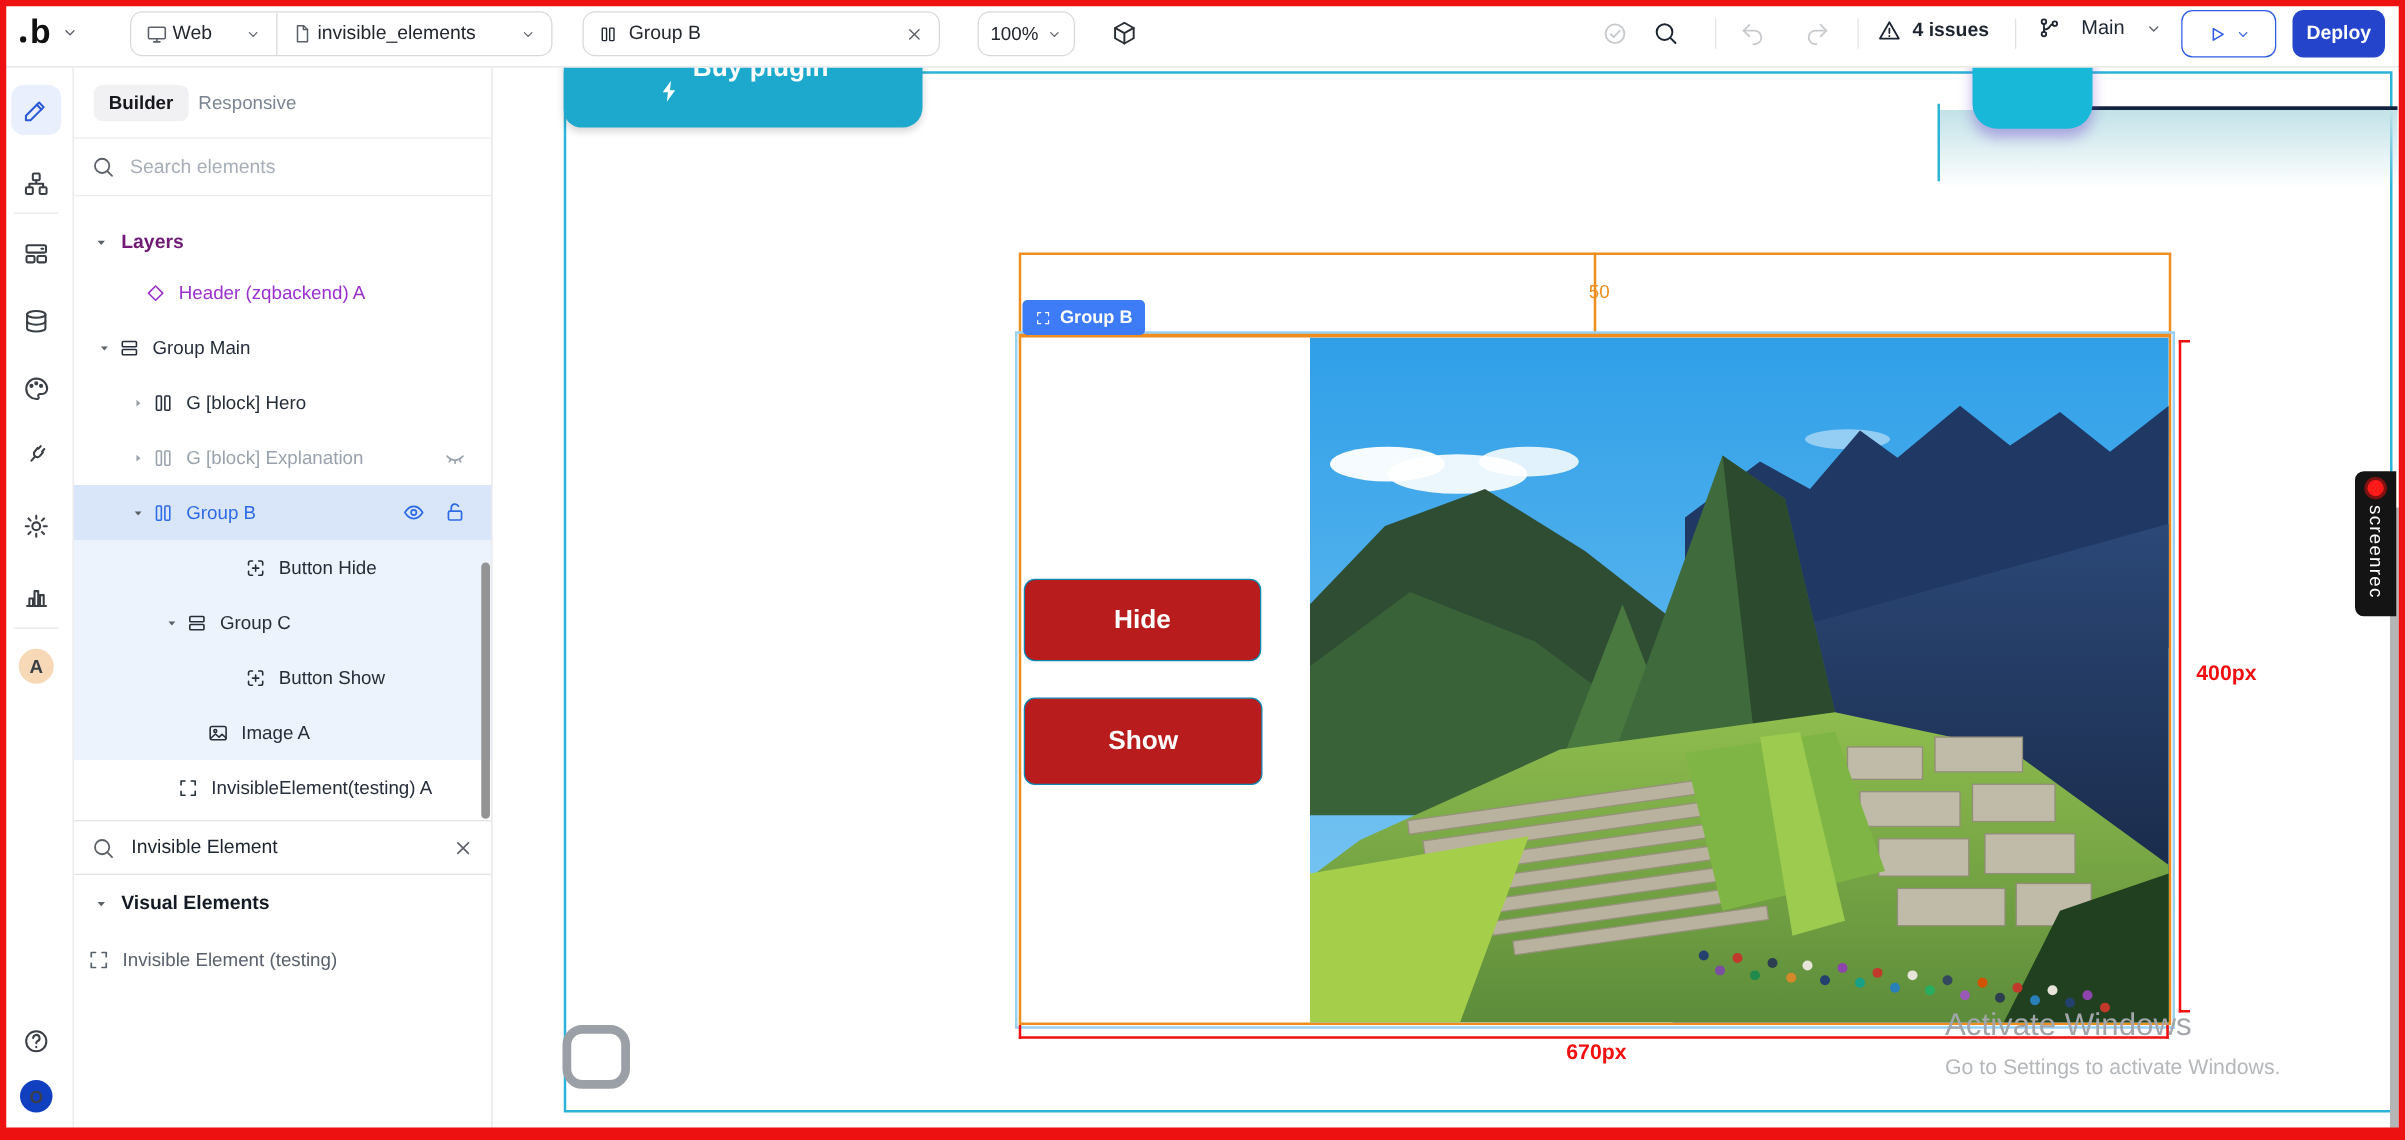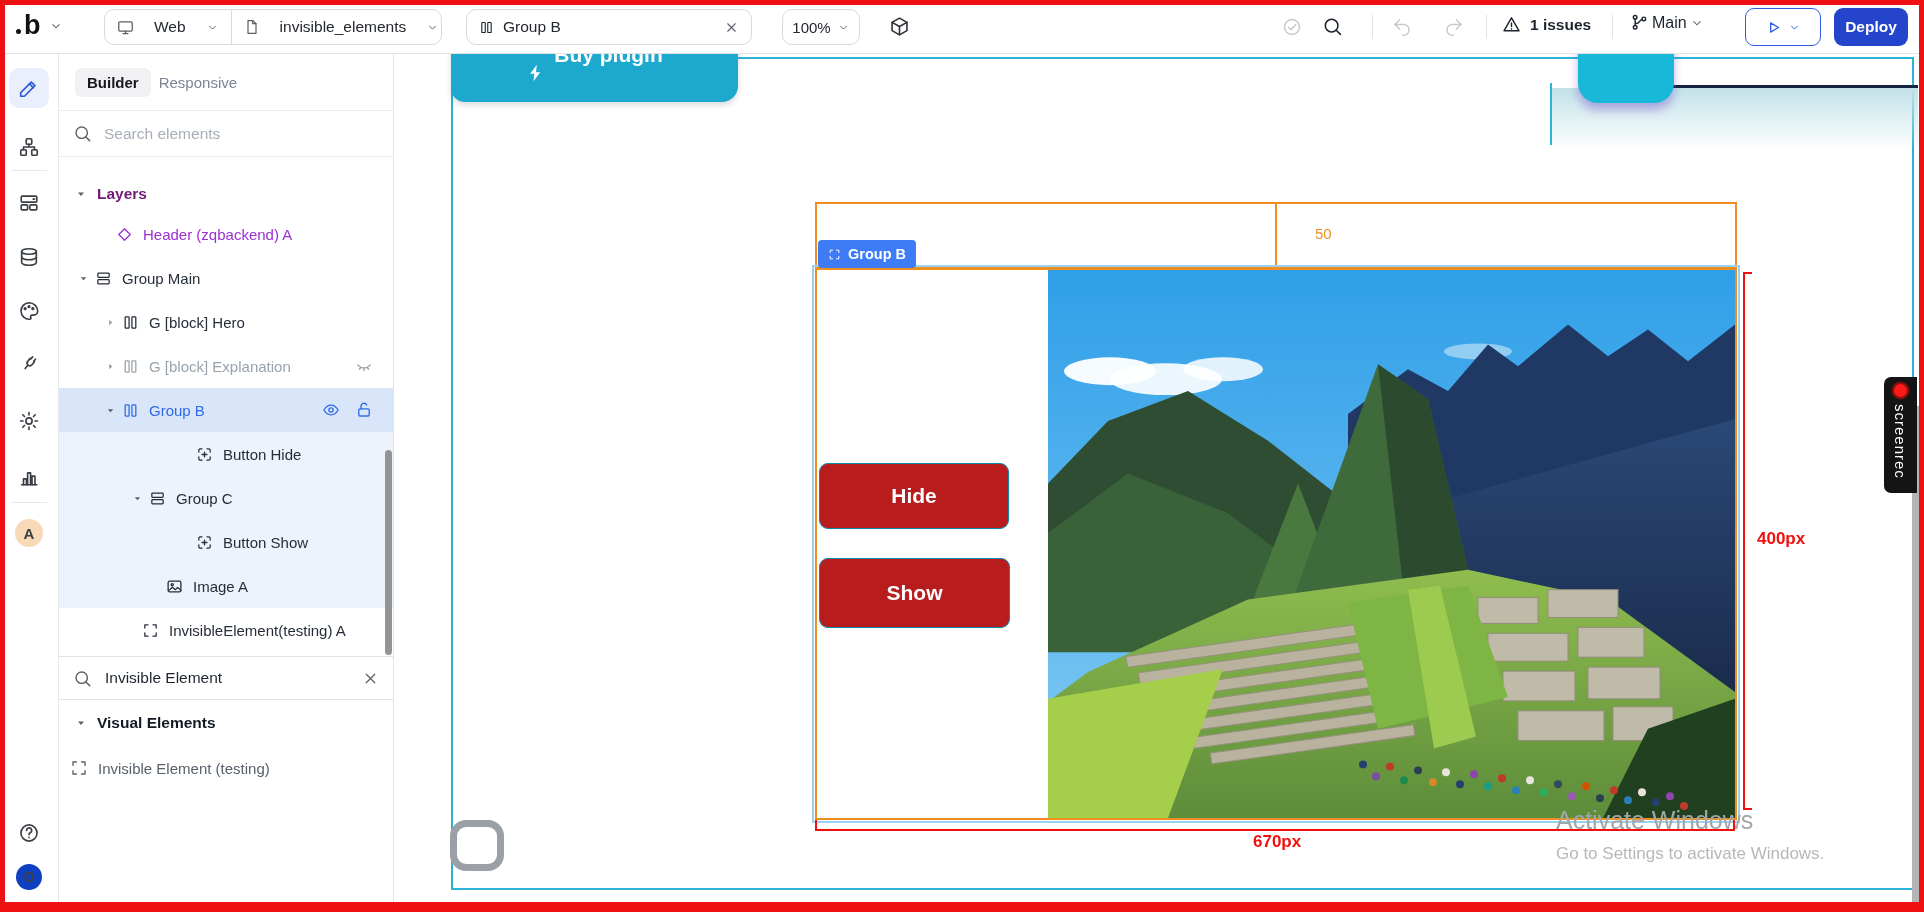--- a/index.html
+++ b/index.html
@@ -9,34 +9,34 @@
 
   
   .toolbar{position:absolute;left:0;top:0;width:100%;height:54px;background:#fff;
            border-bottom:1px solid #e3e3e6;z-index:40;}
   .toolbar .abs{position:absolute;}
   .t-logo{left:16px;top:10px;display:flex;align-items:center;gap:8px;}
   .t-logo .bchar{font-size:27px;font-weight:bold;color:#111;position:relative;padding-left:8px;}
   .t-logo .bchar::before{content:"";position:absolute;left:0;bottom:7px;width:5px;height:5px;border-radius:50%;background:#111;}
   .boxctl{border:1px solid #d9d9dd;border-radius:10px;background:#fff;height:36px;display:flex;align-items:center;}
   .t-combo{left:104px;top:9px;width:338px;}
-  .t-combo .seg{display:flex;align-items:center;gap:20px;padding:0 12px;height:100%;font-size:15.5px;color:#23272e;}
+  .t-combo .seg{display:flex;align-items:center;gap:4px;padding:0 12px;height:100%;font-size:15.5px;color:#23272e;}
   .t-combo .seg1{flex:0 0 117px;border-right:1px solid #d9d9dd;}
   .t-combo .seg2{flex:1;}
   .mlauto{margin-left:auto;}
   .t-tab{left:466px;top:9px;width:286px;padding:0 12px;gap:9px;font-size:15.5px;}
   .t-zoomsel{left:782px;top:9px;width:78px;padding:0 10px;gap:6px;font-size:15px;justify-content:center;}
   .t-cube{left:889px;top:16px;color:#2b2f36;}
   .ic{display:inline-flex;align-items:center;justify-content:center;line-height:0;}
   .dim{color:#c7cacd;}
   .dark{color:#1c2430;}
   .gray6{color:#5b6068;}
   .tsep{position:absolute;top:15px;width:1px;height:24px;background:#e2e2e5;}
   .t-issues{left:1502px;top:15px;display:flex;align-items:center;gap:9px;font-size:15.5px;font-weight:600;color:#1c2430;}
-  .t-branch{left:1630px;top:13px;display:flex;align-items:center;gap:3px;font-size:16px;color:#1c2430;}
+  .t-branch{left:1630px;top:13px;display:flex;align-items:center;gap:16px;font-size:16px;color:#1c2430;}
   .t-run{left:1745px;top:8px;width:76px;height:38px;border:1.5px solid #2e5ce6;border-radius:9px;background:#fff;
          display:flex;align-items:center;justify-content:center;gap:6px;color:#2e5ce6;}
   .t-deploy{left:1834px;top:8px;width:74px;height:38px;border-radius:9px;background:#2444cb;color:#fff;
             display:flex;align-items:center;justify-content:center;font-size:15.5px;font-weight:600;border:none;}
 
   
   .rail{position:absolute;left:0;top:54px;bottom:0;width:59px;background:#fff;border-right:1px solid #e8e8ea;z-index:30;}
   .rail .ritem{position:absolute;left:50%;transform:translateX(-50%);color:#3a3f46;}
   .rail .chip{width:40px;height:40px;border-radius:10px;background:#e9effc;color:#2d5bd7;display:flex;align-items:center;justify-content:center;}
   .rail .rdiv{width:36px;height:1px;background:#e8e8ea;}
@@ -82,21 +82,21 @@
           padding-top:3px;font-size:21px;font-weight:bold;box-shadow:0 3px 6px rgba(0,0,0,.15);}
   .frame2{position:absolute;left:1156px;top:3px;width:368px;height:100px;}
   .frame2 .edge{position:absolute;left:0;top:26px;width:2px;height:62px;background:#2cb4d8;}
   .frame2 .dline{position:absolute;left:117px;right:0;top:28px;height:3px;background:#12233f;}
   .frame2 .grad{position:absolute;left:2px;right:0;top:31px;height:62px;
                 background:linear-gradient(180deg,#c2e2e8 0%,rgba(255,255,255,0) 100%);}
   .frame2 .pill{position:absolute;left:28px;top:-18px;width:96px;height:64px;background:#17b8d8;
                 border-radius:0 0 20px 20px;box-shadow:0 7px 10px rgba(110,70,200,.40);}
   .marginbox{position:absolute;left:421px;top:148px;width:922px;height:66px;border:2px solid #ef8e1f;}
   .marginbox .mdiv{position:absolute;left:458px;top:0;bottom:0;width:2px;background:#ef8e1f;}
-  .marginbox .mlabel{position:absolute;left:498px;top:21px;color:#ef8e1f;font-size:15px;}
+  .marginbox .mlabel{position:absolute;left:454px;top:21px;color:#ef8e1f;font-size:15px;}
   .elementbox{position:absolute;left:421px;top:214px;width:922px;height:552px;background:#fff;
               border:2px solid #ef8e1f;outline:2px solid #9ad2f5;outline-offset:1px;}
   .cyanbtn{position:absolute;left:2px;background:#b91c1c;border:1px solid #0d88b0;border-radius:9px;color:#fff;
            font-size:21px;font-weight:bold;display:flex;align-items:center;justify-content:center;
            font-family:"Liberation Sans",sans-serif;}
   .btn-hide{top:193px;width:190px;height:66px;}
   .btn-show{top:288px;width:191px;height:70px;}
   .machu{position:absolute;left:231px;top:0;width:687px;height:548px;}
   .selbadge{position:absolute;left:424px;top:186px;height:28px;padding:0 10px;background:#3d7bf7;border-radius:4px;
             display:flex;align-items:center;gap:7px;color:#fff;font-size:14.5px;font-weight:bold;z-index:6;}
@@ -224,21 +224,21 @@
       </span>
     <span class="tsep" style="left:1486px;"></span>
 
     <div class="abs t-issues">
       <span class="ic dark">
           <svg width="19" height="19" viewBox="0 0 24 24" fill="none" stroke="currentColor" stroke-width="1.8" stroke-linecap="round" stroke-linejoin="round">
             <path d="M12 3.5L21.5 20h-19z"></path>
             <path d="M12 10v4.5M12 17.2v.6"></path>
           </svg>
         </span>
-      <span>1 issues</span>
+      <span>4 issues</span>
     </div>
     <span class="tsep" style="left:1612px;"></span>
 
     <div class="abs t-branch">
       <span class="ic dark">
           <svg width="19" height="19" viewBox="0 0 24 24" fill="none" stroke="currentColor" stroke-width="1.8" stroke-linecap="round" stroke-linejoin="round">
             <circle cx="6.5" cy="18" r="2.3"></circle>
             <circle cx="6.5" cy="5.5" r="2.3"></circle>
             <circle cx="17.5" cy="7.5" r="2.3"></circle>
             <path d="M6.5 7.8v7.9M6.5 13.5c7 0 4.5-4.3 8.8-5.5"></path>

